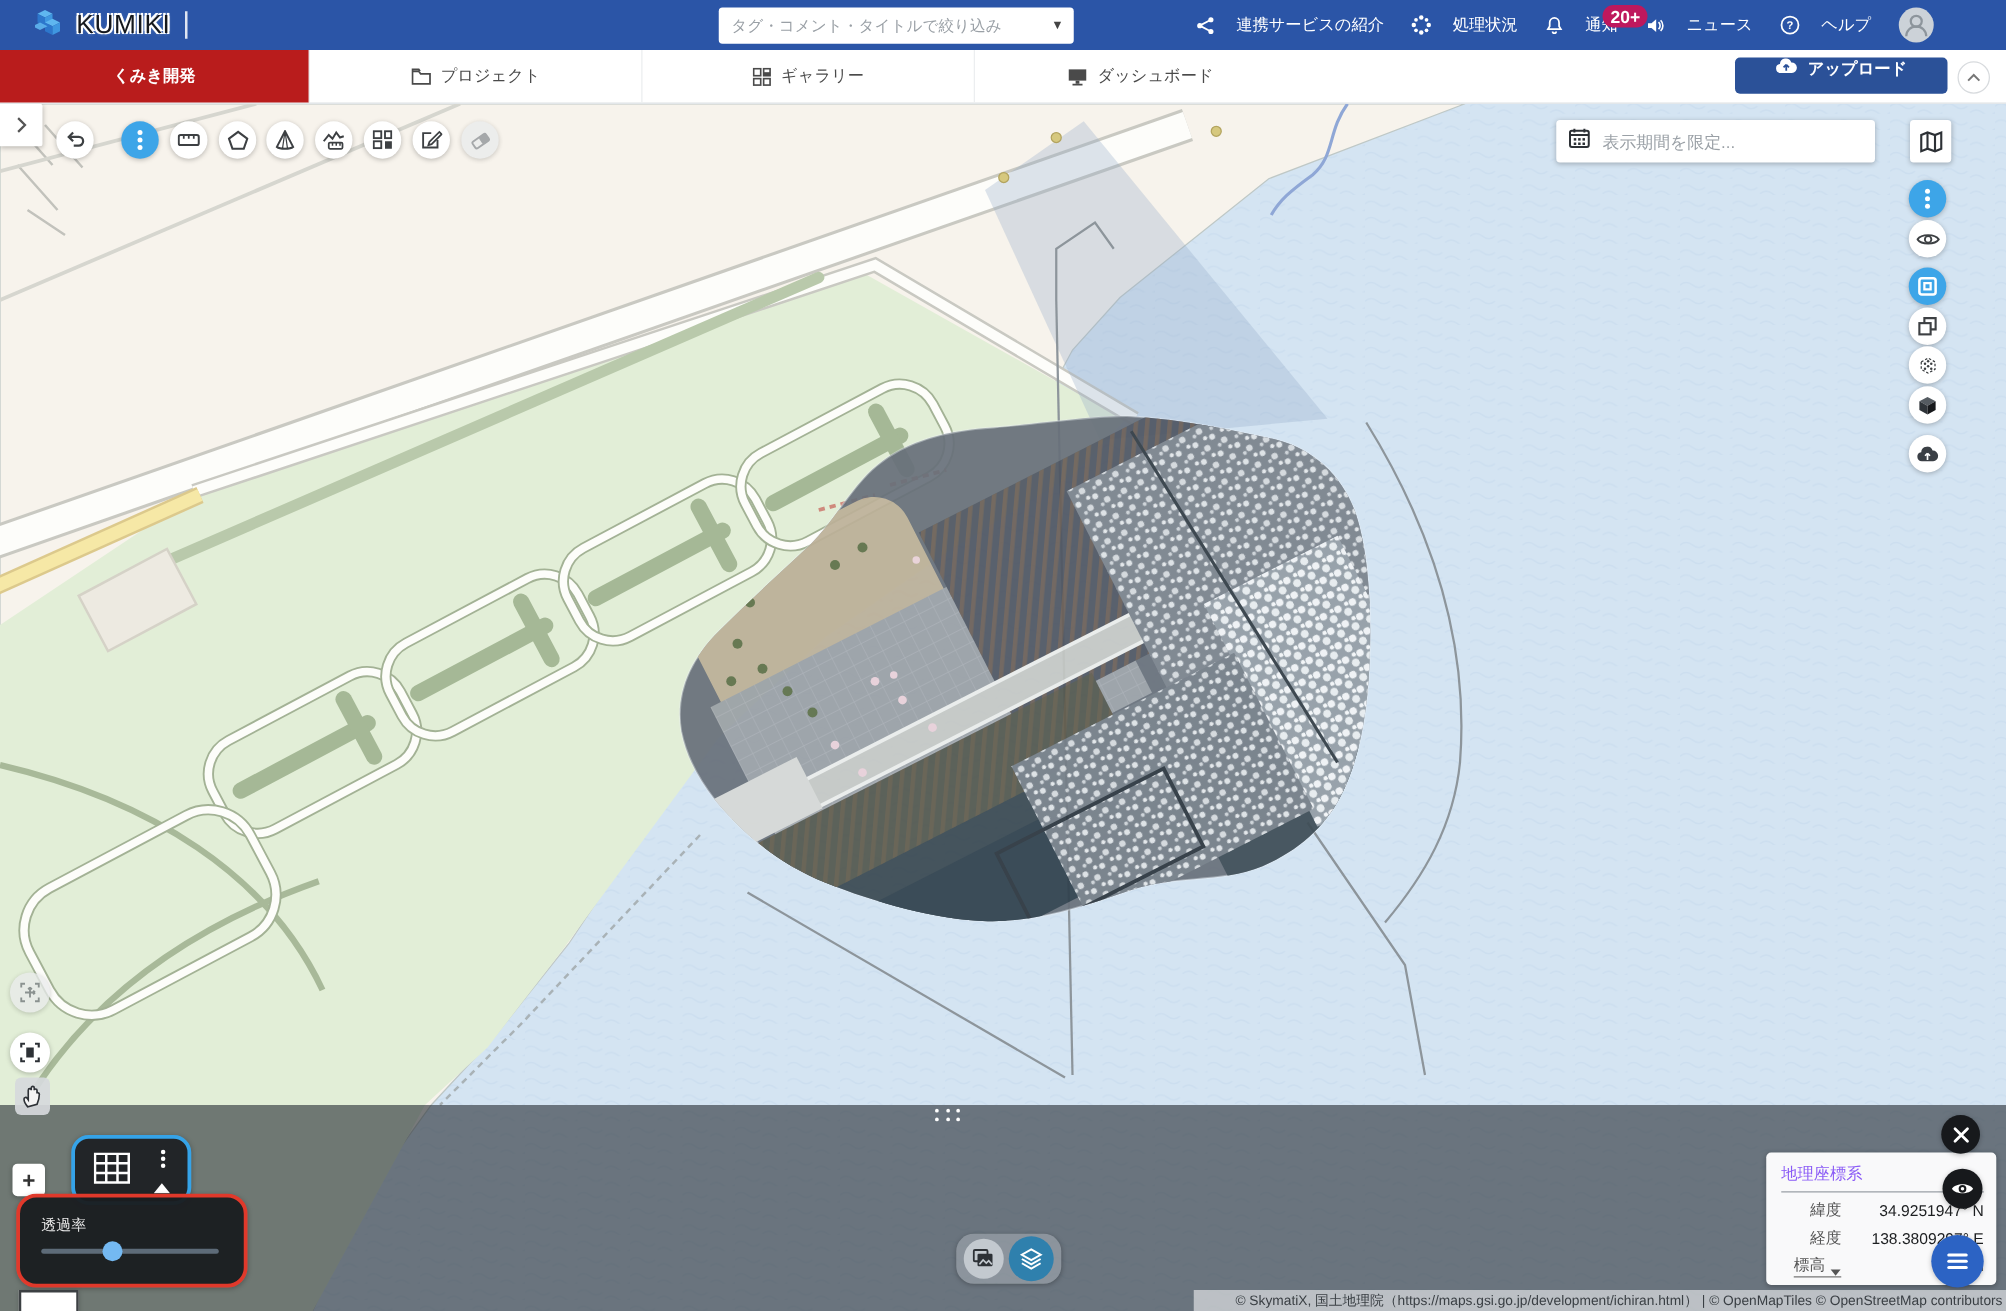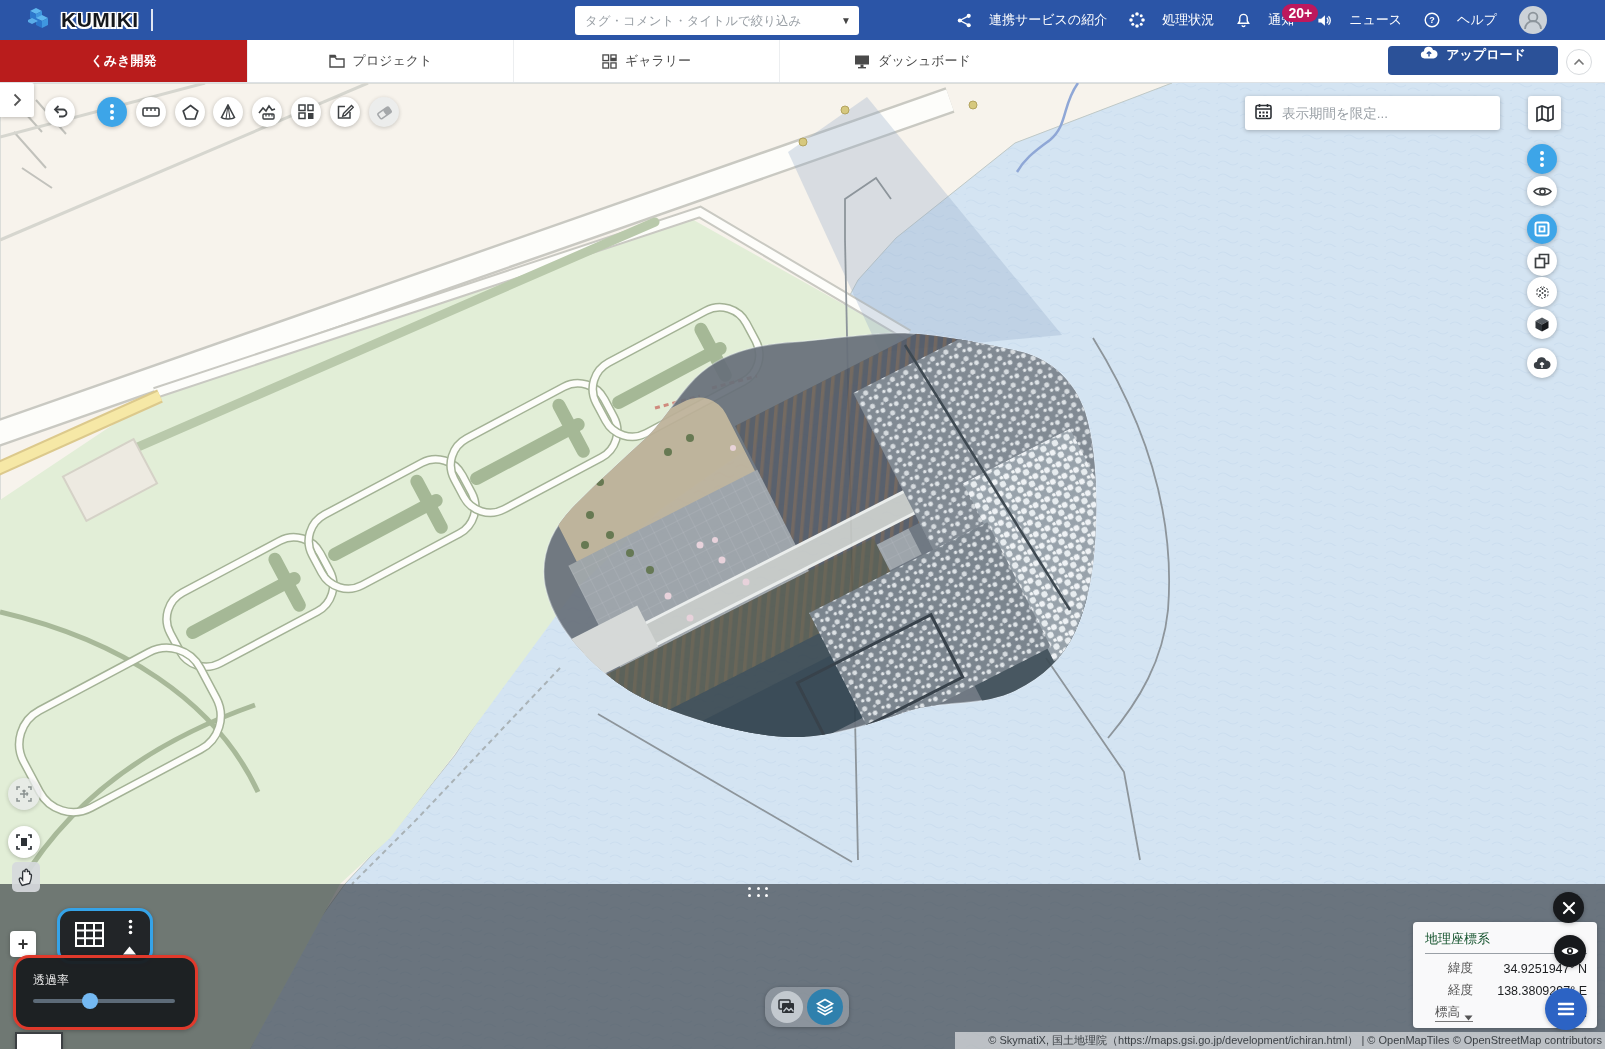--- a/index.html
+++ b/index.html
@@ -3,21 +3,21 @@
 <meta charset="utf-8">
 <style>
   html,body{margin:0;padding:0;}
   body{width:1605px;height:1049px;position:relative;overflow:hidden;
        font-family:"Liberation Sans",sans-serif;background:#d4e4f2;
        -webkit-font-smoothing:antialiased;}
   
   .navbar{position:absolute;left:0;top:0;width:1605px;height:40px;background:#2b55a7;
           display:flex;align-items:center;z-index:50;}
   .logo-wrap{display:flex;align-items:center;margin-left:28px;gap:7px;}
-  .logo-text{font-size:21px;font-weight:700;letter-spacing:.5px;color:#15181d;
+  .logo-text{font-size:21px;font-weight:400;letter-spacing:.5px;color:#15181d;
              text-shadow:-1.5px -1.5px 0 #fff,1.5px -1.5px 0 #fff,-1.5px 1.5px 0 #fff,1.5px 1.5px 0 #fff,0 0 3px #fff;}
   .nav-divider{width:2px;height:22px;background:rgba(255,255,255,.85);margin-left:12px;}
   .search-wrap{position:absolute;left:575px;top:6px;width:284px;height:29px;background:#fff;
                border-radius:3px;display:flex;align-items:center;padding:0 8px;box-sizing:border-box;}
   .search-input{flex:1;border:none;outline:none;font-size:12.5px;color:#333;background:transparent;
                 font-family:"Liberation Sans",sans-serif;}
   .search-input::placeholder{color:#9aa0a6;}
   .search-caret{color:#444;font-size:10px;margin-left:6px;}
   .nav-right{position:absolute;right:0;top:0;height:40px;display:flex;align-items:center;gap:22px;padding-right:58px;}
   .nav-item{display:flex;align-items:center;gap:17px;color:#fff;font-size:13px;cursor:pointer;position:relative;}
@@ -74,21 +74,21 @@
   .slider-track{position:absolute;left:17px;top:41px;width:142px;height:4px;background:#5d6b78;border-radius:2px;cursor:pointer;}
   .slider-thumb{position:absolute;top:-6px;left:calc(40% - 8px);width:16px;height:16px;border-radius:50%;background:#74b9f2;cursor:pointer;}
   .scale-box{left:15px;top:949px;width:48px;height:22px;background:#fff;border:2px solid #3c4043;box-sizing:border-box;}
   .layer-pill{left:765px;top:904px;width:84px;height:40px;border-radius:14px;background:rgba(230,234,238,.28);
               display:flex;align-items:center;justify-content:center;gap:4px;}
   .pill-btn{width:32px;height:32px;border-radius:50%;display:flex;align-items:center;justify-content:center;cursor:pointer;}
   .pill-photos{background:#c3c9cf;}
   .pill-layers{background:#2f80ad;width:36px;height:36px;}
   .geo-card{left:1413px;top:839px;width:184px;height:106px;background:rgba(255,255,255,.96);border-radius:4px;
             padding:8px 10px 6px 12px;box-sizing:border-box;font-size:12.5px;color:#222;}
-  .geo-title{font-size:13px;color:#14532d;padding-bottom:5px;border-bottom:1px solid #9aa0a6;margin-bottom:6px;}
+  .geo-title{font-size:13px;color:#8b5cf6;padding-bottom:5px;border-bottom:1px solid #9aa0a6;margin-bottom:6px;}
   .geo-row{display:flex;align-items:center;margin-bottom:5px;}
   .geo-label{width:48px;text-align:right;color:#555;margin-right:10px;}
   .geo-value{flex:1;text-align:right;color:#1d1f21;}
   .geo-select{border-bottom:1px solid #777;display:inline-flex;align-items:flex-end;gap:4px;cursor:pointer;}
   .round-black{border-radius:50%;background:#17191c;display:flex;align-items:center;justify-content:center;cursor:pointer;}
   .x-btn{left:1553px;top:809px;width:31px;height:31px;}
   .eyeb-btn{left:1554px;top:852px;width:32px;height:32px;}
   .menu-btn{left:1545px;top:905px;width:42px;height:42px;border-radius:50%;background:#2c63c4;display:flex;
             align-items:center;justify-content:center;cursor:pointer;}
   .attribution{position:absolute;left:955px;top:949px;width:650px;height:17px;background:rgba(255,255,255,.55);

